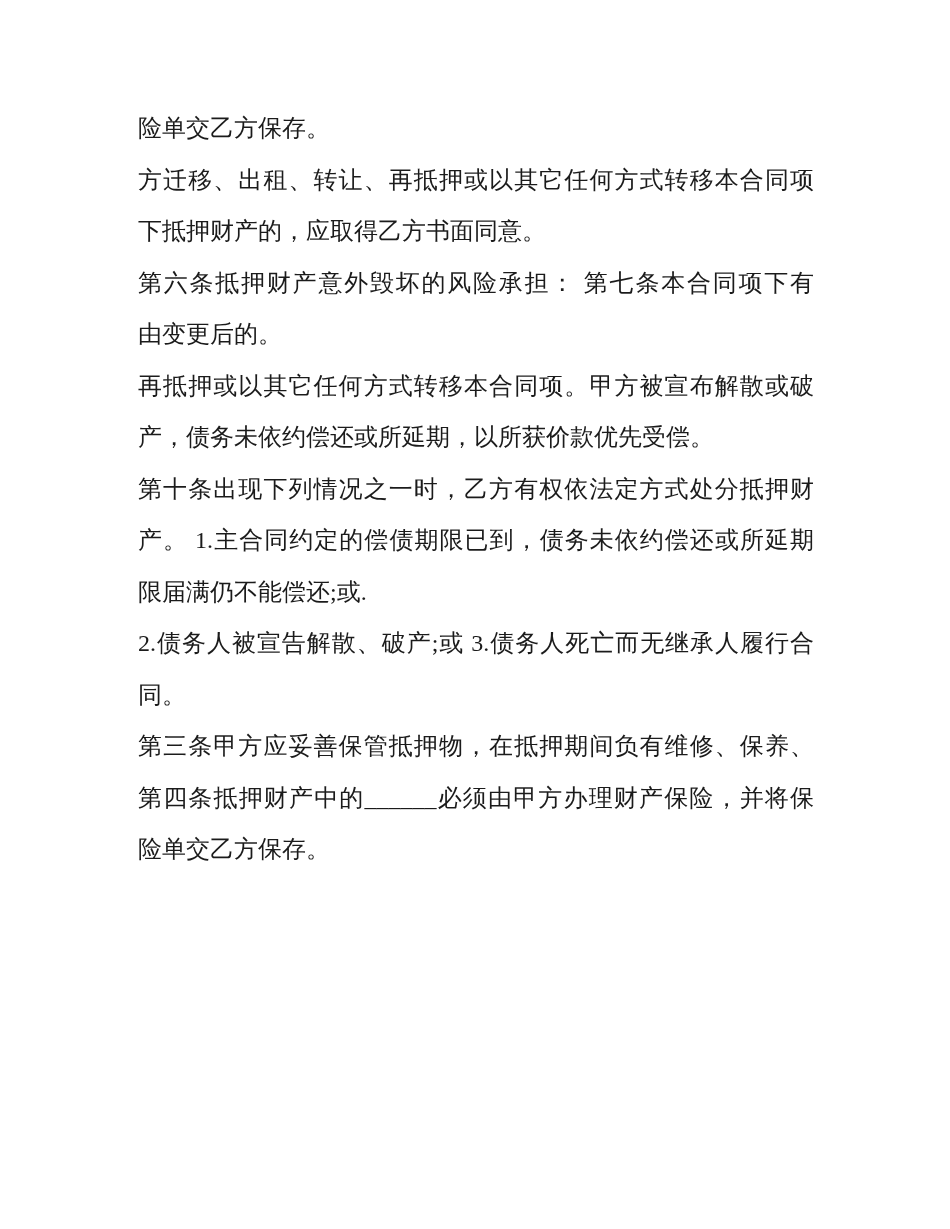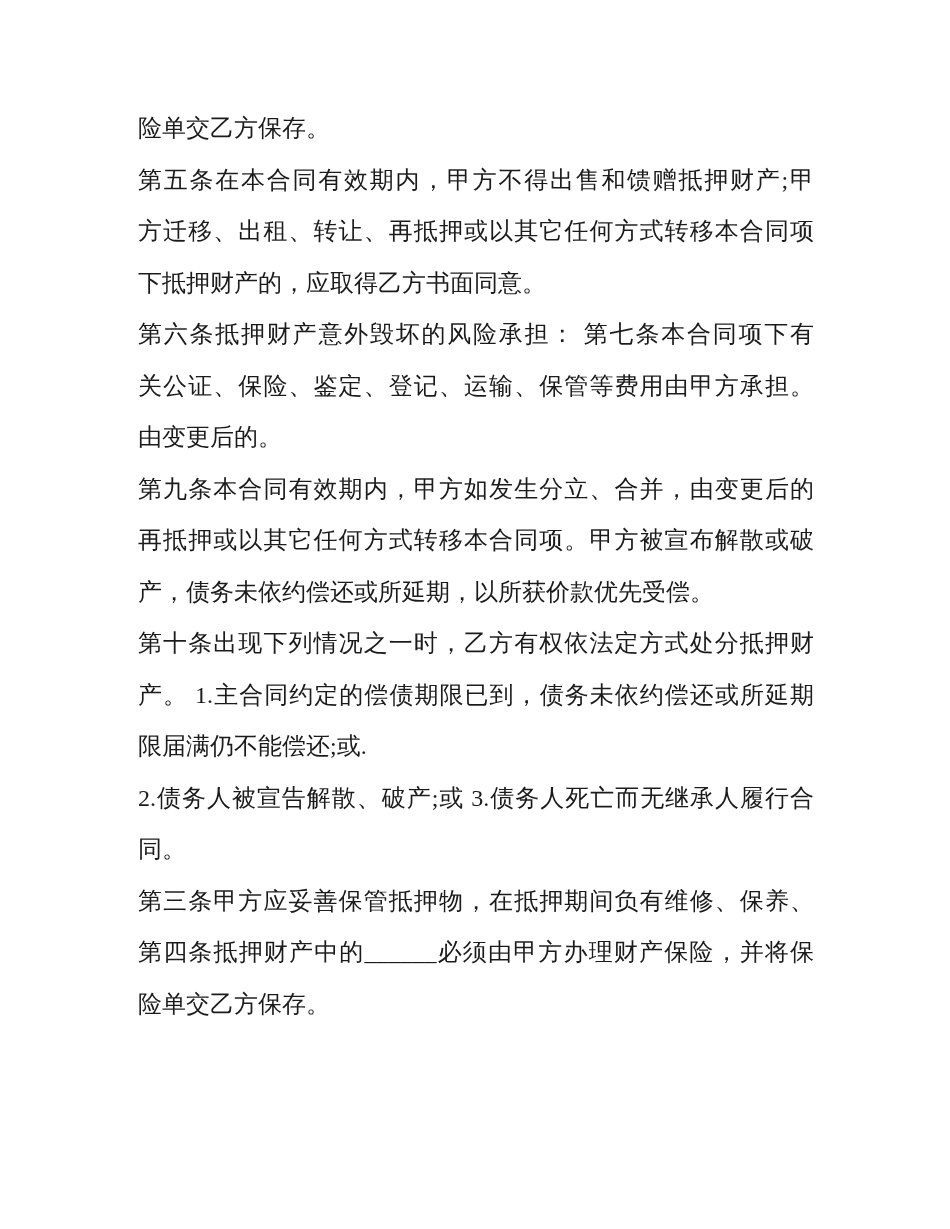--- a/index.html
+++ b/index.html
@@ -36,27 +36,24 @@
     text-align-last: justify;
     text-justify: inter-character;
   }
 </style>
 </head>
 <body>
 
 <div class="page" style="background: rgb(255, 255, 255);">
   <div class="text-block" style="color: rgb(27, 27, 27);">
       <div class="line">险单交乙方保存。</div>
-      <div class="line justify">第五条在本合同有效期内，甲方不得出售和馈赠抵押财产;甲</div>
       <div class="line justify">方迁移、出租、转让、再抵押或以其它任何方式转移本合同项</div>
       <div class="line">下抵押财产的，应取得乙方书面同意。</div>
       <div class="line justify">第六条抵押财产意外毁坏的风险承担： 第七条本合同项下有</div>
-      <div class="line justify">关公证、保险、鉴定、登记、运输、保管等费用由甲方承担。</div>
       <div class="line">由变更后的。</div>
-      <div class="line justify">第九条本合同有效期内，甲方如发生分立、合并，由变更后的</div>
       <div class="line justify">再抵押或以其它任何方式转移本合同项。甲方被宣布解散或破</div>
       <div class="line">产，债务未依约偿还或所延期，以所获价款优先受偿。</div>
       <div class="line justify">第十条出现下列情况之一时，乙方有权依法定方式处分抵押财</div>
       <div class="line justify">产。 1.主合同约定的偿债期限已到，债务未依约偿还或所延期</div>
       <div class="line">限届满仍不能偿还;或.</div>
       <div class="line justify">2.债务人被宣告解散、破产;或 3.债务人死亡而无继承人履行合</div>
       <div class="line">同。</div>
       <div class="line justify">第三条甲方应妥善保管抵押物，在抵押期间负有维修、保养、</div>
       <div class="line justify">第四条抵押财产中的______必须由甲方办理财产保险，并将保</div>
       <div class="line">险单交乙方保存。</div>

